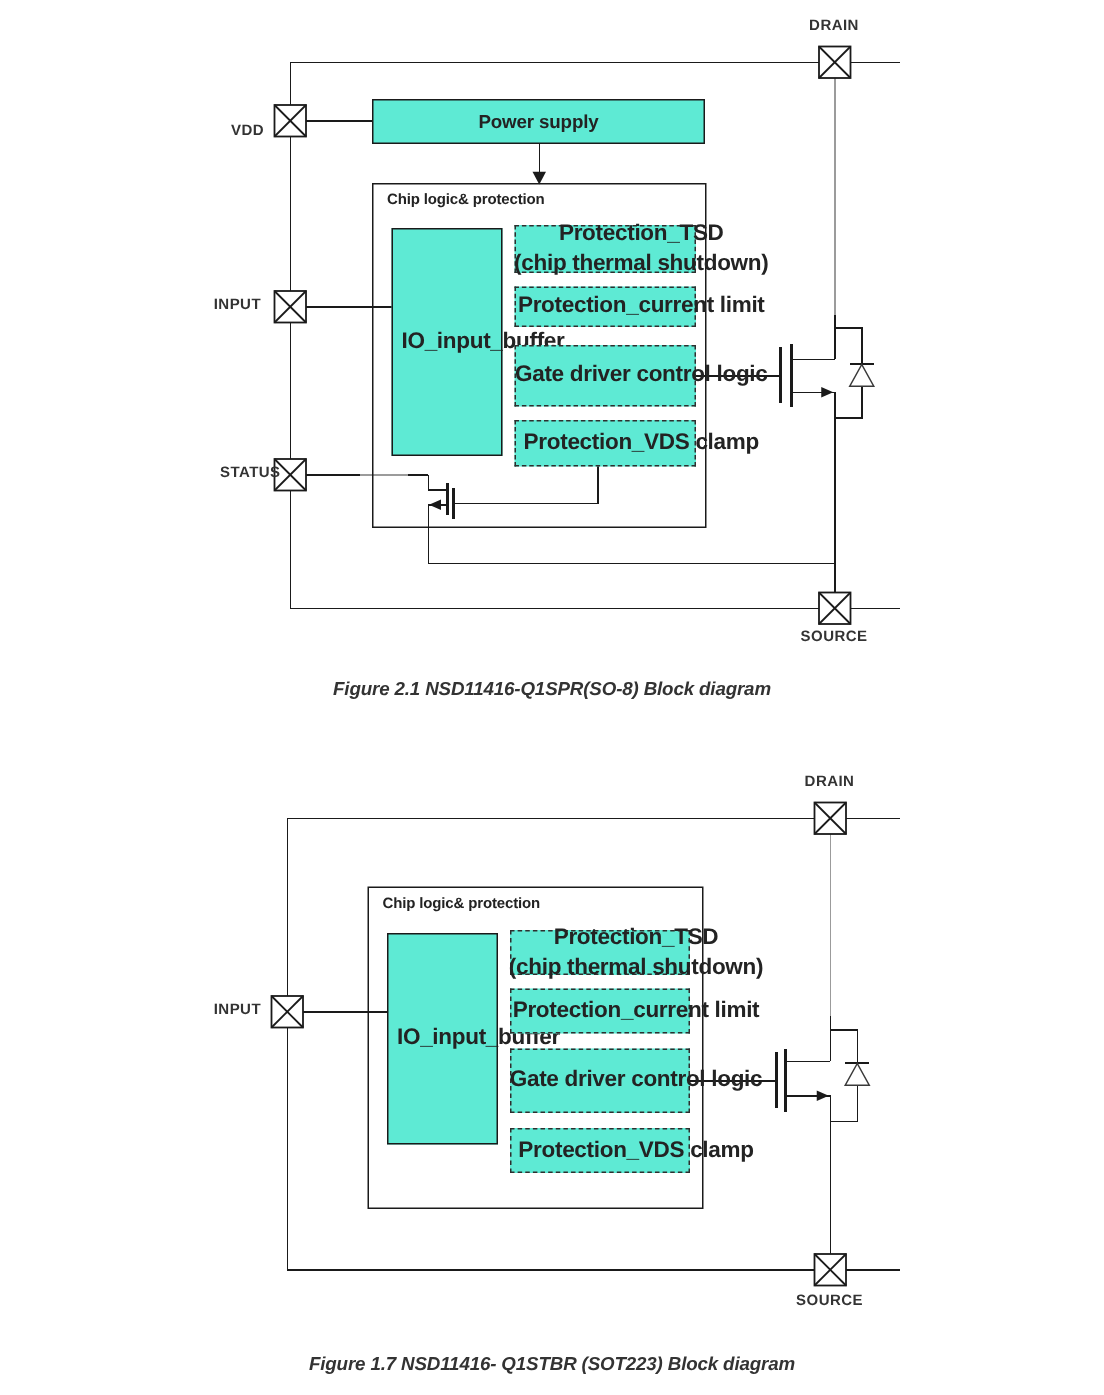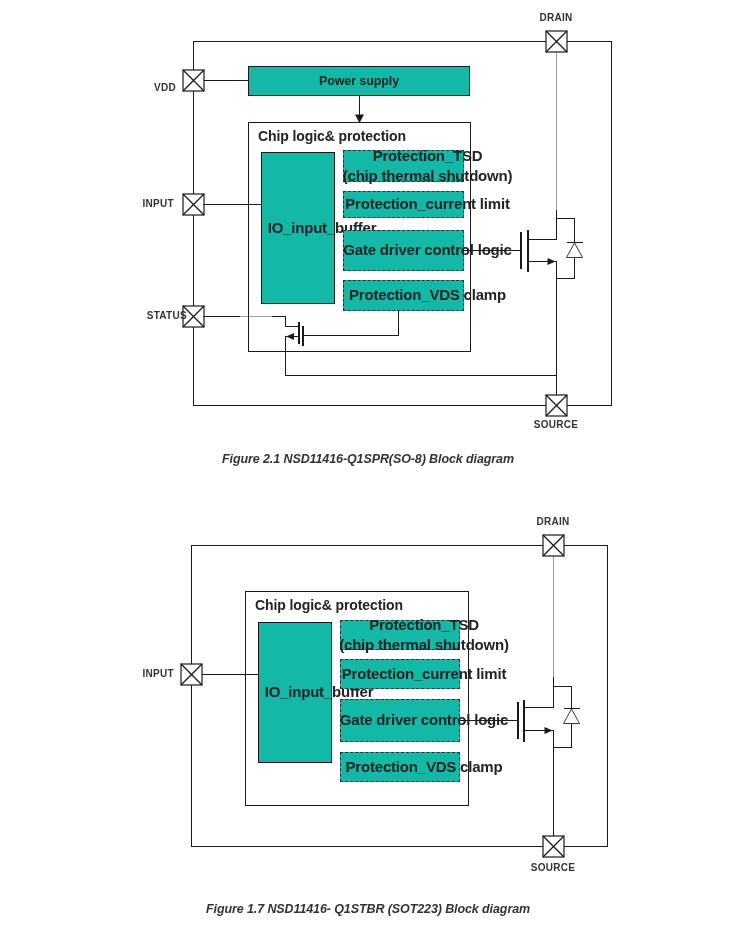--- a/index.html
+++ b/index.html
@@ -1,30 +1,30 @@
 <!DOCTYPE html>
 <html><head>
 <meta charset="utf-8">
 <style>
   html,body{margin:0;padding:0;background:#fff;}
   .page{
     position:relative;width:600px;height:930px;background:#ffffff;
-    font-family:"Liberation Sans",sans-serif;overflow:hidden;padding-left:20px;
+    font-family:"Liberation Sans",sans-serif;overflow:hidden;
   }
   .page svg{position:absolute;left:0;top:0;}
   .box{
-    position:absolute;box-sizing:border-box;border:1px solid #1a1a1a;background:#14b8a6;
+    position:absolute;box-sizing:border-box;border:1px solid #1a1a1a;background:#5eead4;
     display:flex;align-items:center;justify-content:center;flex-direction:column;
     text-align:center;color:#232323;font-weight:bold;
   }
   .box.dashed{border:1px dashed #2e2e2e;}
   .box.hollow{background:transparent;display:block;}
   .boxtext{font-size:15px;letter-spacing:-0.2px;line-height:1.35;white-space:nowrap;margin-left:48px;}
   .bigtext{font-size:12.5px;letter-spacing:-0.1px;white-space:nowrap;}
-  .chiplabel{position:absolute;left:9px;top:5px;font-size:14px;font-weight:bold;
+  .chiplabel{position:absolute;left:9px;top:5px;font-size:10px;font-weight:bold;
     color:#232323;white-space:nowrap;letter-spacing:-0.1px;}
   .lbl{position:absolute;color:#333;font-weight:bold;white-space:nowrap;}
   .pinlbl{font-size:10px;letter-spacing:0.3px;}
   .alignR{text-align:right;}
   .alignC{text-align:center;}
   .caption{position:absolute;left:0;width:736px;text-align:center;
     font-size:12.5px;font-weight:bold;color:#333;letter-spacing:-0.1px;font-style:italic;}
 </style>
 </head>
 <body>

